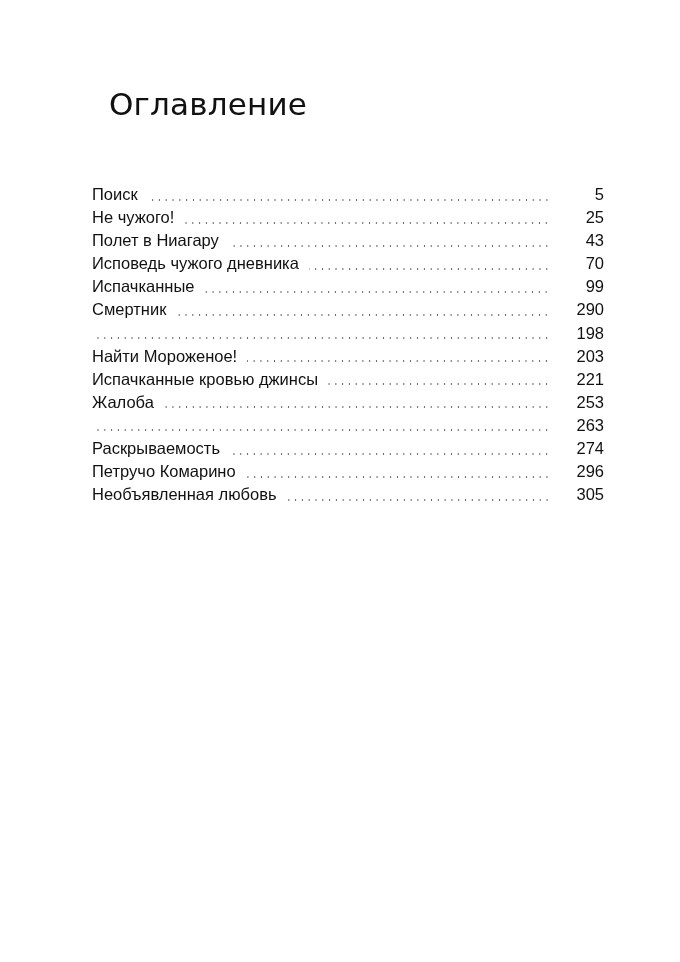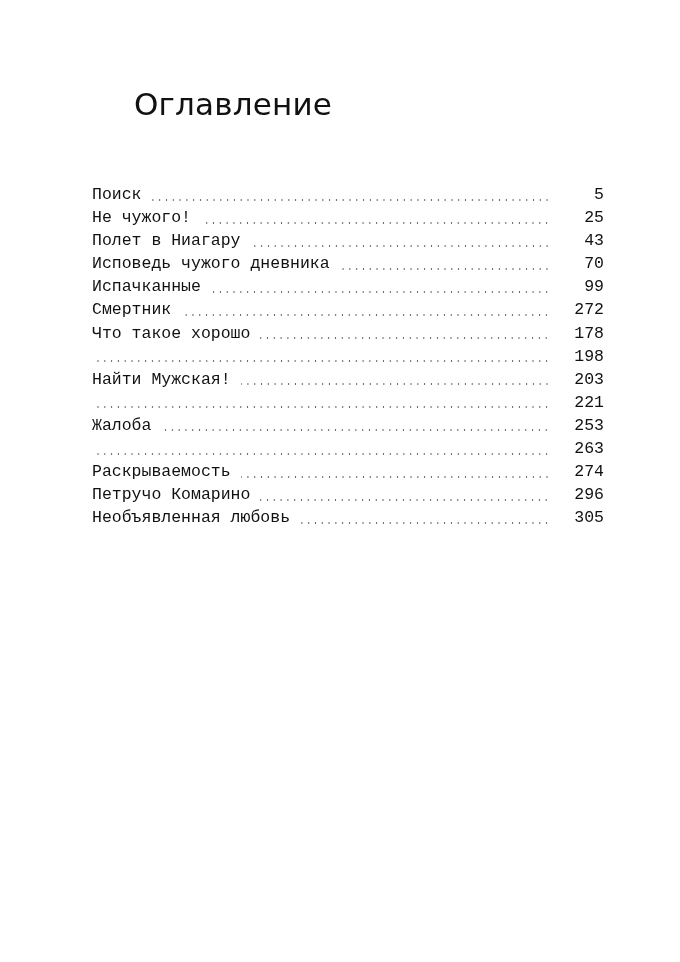--- a/index.html
+++ b/index.html
@@ -9,21 +9,21 @@
     }
     body {
       width: 680px;
       height: 962px;
       position: relative;
       overflow: hidden;
       color: #111111;
     }
     .title {
       position: absolute;
-      left: 134px;
+      left: 109px;
       top: 84px;
       font-family: "DejaVu Sans", sans-serif;
       font-size: 31px;
       font-weight: normal;
       letter-spacing: 0.2px;
       margin: 0;
       line-height: 40px;
       color: #111;
     }
     .toc {
@@ -32,21 +32,21 @@
       top: 183px;
       width: 512px;
       margin: 0;
       padding: 0;
       list-style: none;
     }
     .toc-row {
       display: flex;
       align-items: flex-start;
       height: 23.1px;
-      font-family: Liberation Mono, monospace;
+      font-family: Liberation Sans, sans-serif;
       font-size: 16.5px;
       line-height: 23.1px;
       color: #111;
     }
     .toc-label {
       white-space: nowrap;
       flex: 0 0 auto;
       padding-right: 10px;
     }
     .toc-leader {
@@ -94,37 +94,33 @@
     <span class="toc-page">70</span>
   </li>
   <li class="toc-row">
     <span class="toc-label">Испачканные</span>
     <span class="toc-leader"></span>
     <span class="toc-page">99</span>
   </li>
   <li class="toc-row">
     <span class="toc-label">Смертник</span>
     <span class="toc-leader"></span>
-    <span class="toc-page">272</span>
-  </li>
-  <li class="toc-row">
-    <span class="toc-label">Что такое хорошо</span>
-    <span class="toc-leader"></span>
-    <span class="toc-page">178</span>
+    <span class="toc-page">290</span>
   </li>
   <li class="toc-row">
     <span class="toc-leader"></span>
     <span class="toc-page">198</span>
   </li>
   <li class="toc-row">
-    <span class="toc-label">Найти Мужская!</span>
+    <span class="toc-label">Найти Мороженое!</span>
     <span class="toc-leader"></span>
     <span class="toc-page">203</span>
   </li>
   <li class="toc-row">
+    <span class="toc-label">Испачканные кровью джинсы</span>
     <span class="toc-leader"></span>
     <span class="toc-page">221</span>
   </li>
   <li class="toc-row">
     <span class="toc-label">Жалоба</span>
     <span class="toc-leader"></span>
     <span class="toc-page">253</span>
   </li>
   <li class="toc-row">
     <span class="toc-leader"></span>

